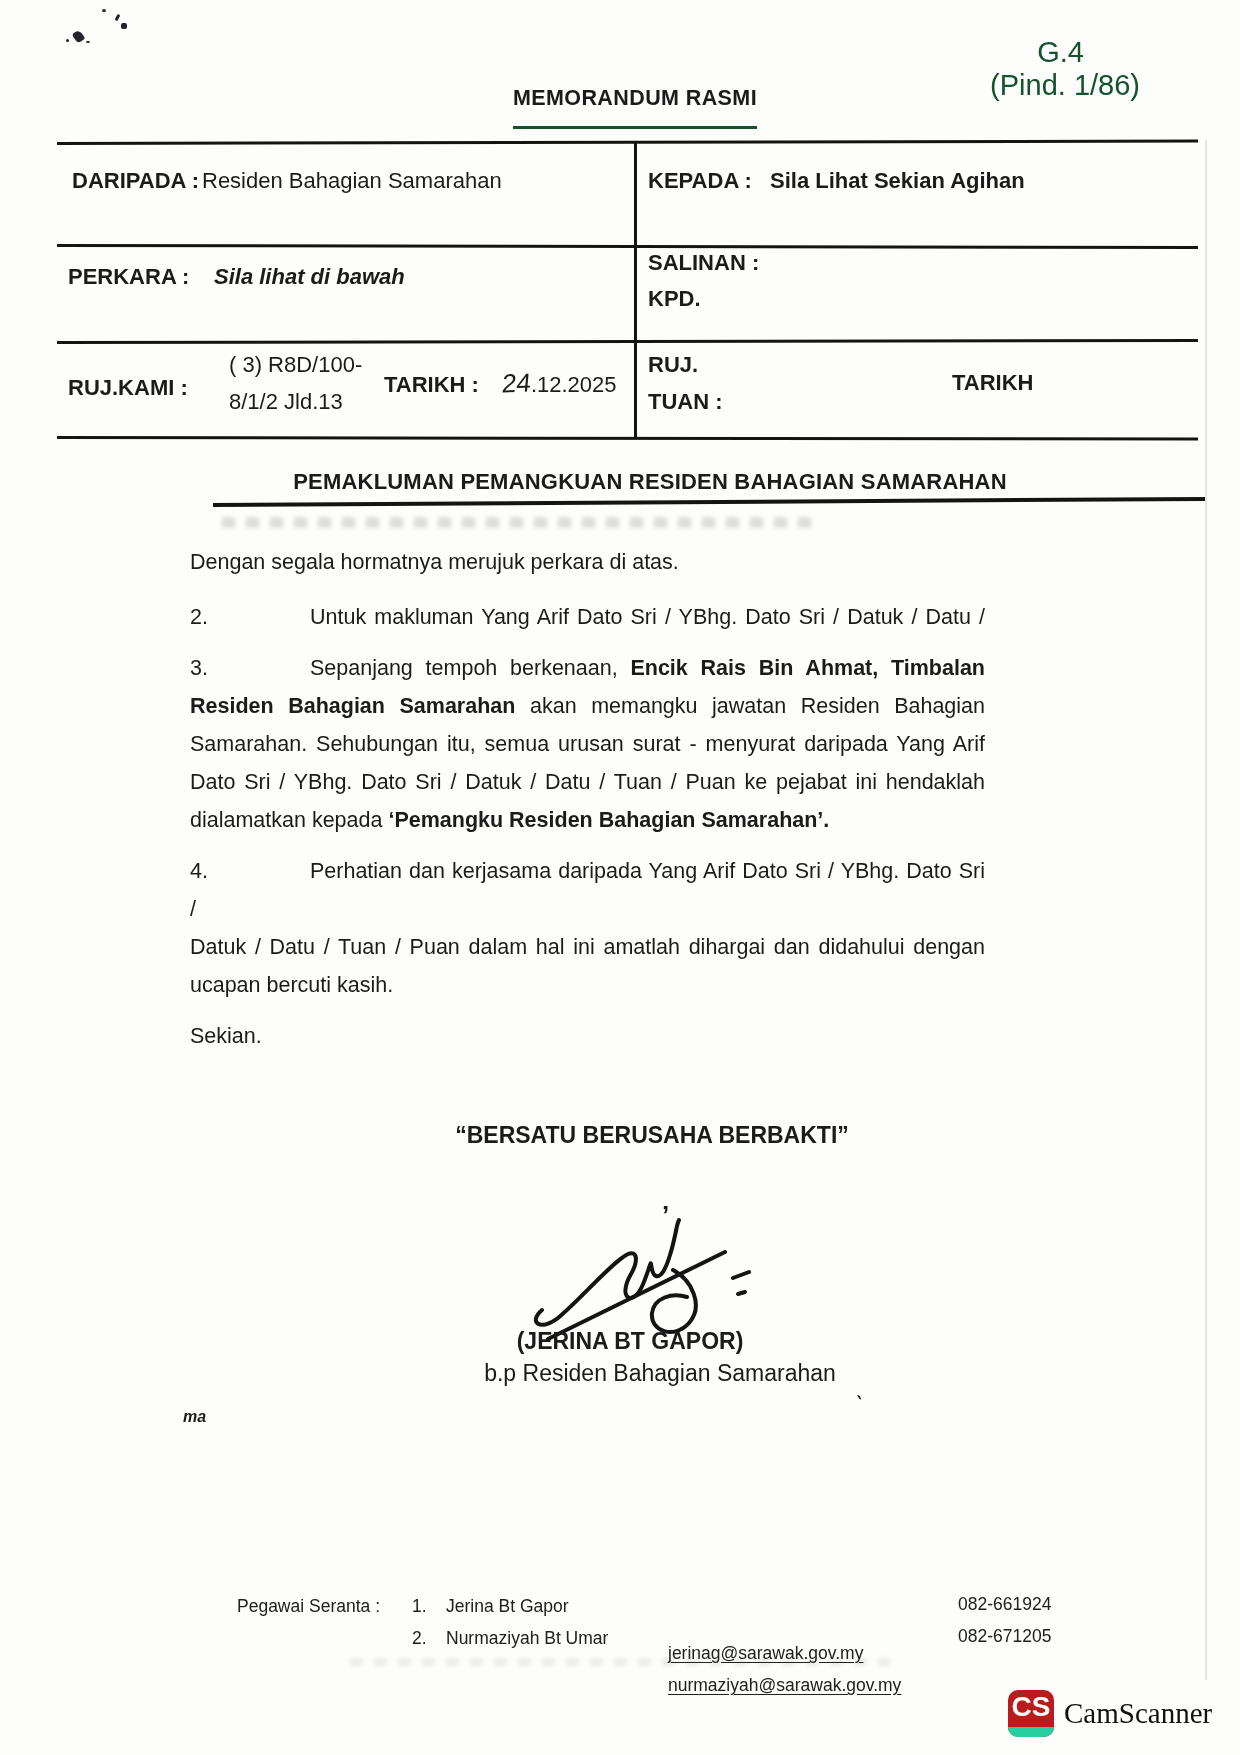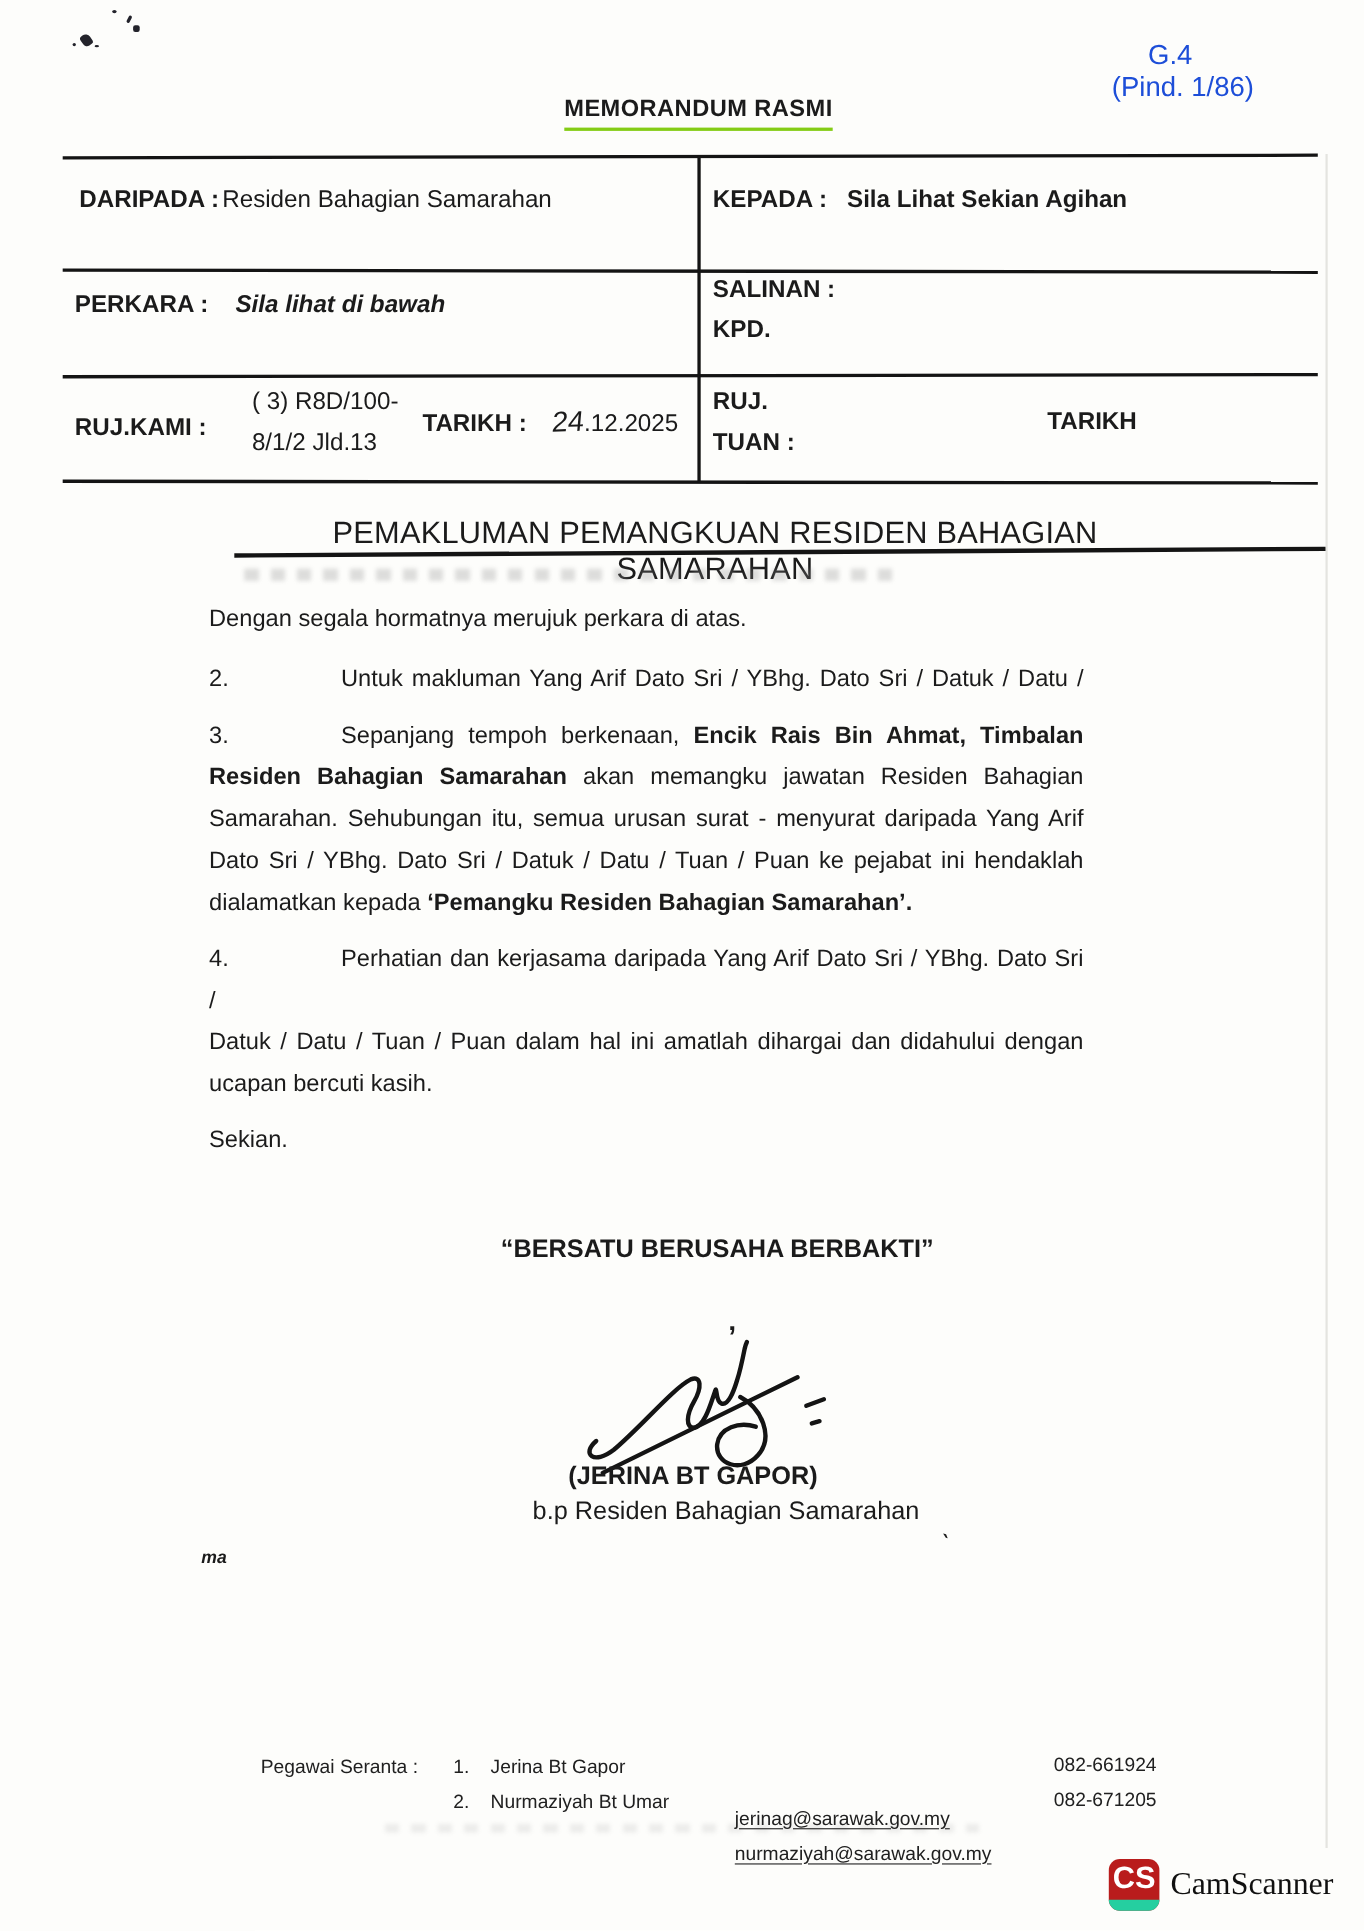--- a/index.html
+++ b/index.html
@@ -7,30 +7,30 @@
     position:relative;width:1240px;height:1755px;background:#fdfdfb;
     font-family:"Liberation Sans",sans-serif;color:#1b1b1b;overflow:hidden;
   }
   .abs{position:absolute;}
   
   .speck{position:absolute;background:#23232b;border-radius:50%;}
   
   .hrule{position:absolute;background:#141414;height:3px;transform-origin:left center;}
   .vrule{position:absolute;background:#141414;width:3px;}
   
-  .form-code{font-size:25px;color:#1d4ed8;}
+  .form-code{font-size:29px;color:#14532d;}
   .doc-title{font-size:21.5px;font-weight:bold;letter-spacing:.4px;}
-  .doc-title span{border-bottom:3px solid #84cc16;padding-bottom:6px;}
+  .doc-title span{border-bottom:3px solid #14532d;padding-bottom:16px;}
   .lbl{font-weight:bold;font-size:22px;white-space:nowrap;}
   .val{font-size:22px;white-space:nowrap;}
   .val-bold{font-weight:bold;}
   .val-italic{font-style:italic;font-weight:bold;}
   .hand{font-size:26px;display:inline-block;transform:skewX(-7deg) rotate(-2deg);font-weight:500;}
   
-  .subject{font-size:28px;font-weight:normal;letter-spacing:.2px;text-align:center;}
+  .subject{font-size:22px;font-weight:bold;letter-spacing:.2px;text-align:center;}
   .smudge{position:absolute;filter:blur(2px);opacity:.28;
     background:repeating-linear-gradient(90deg,#8a8a8a 0 13px,transparent 13px 24px);}
   
   .bodytext{font-size:21.5px;line-height:38px;width:795px;}
   .pline{text-align:justify;text-align-last:justify;white-space:normal;}
   .pline.end{text-align-last:left;}
   .pnum{display:inline-block;width:120px;}
   .b{font-weight:bold;}
   .para{margin:0 0 13px 0;}
   .intro{margin-bottom:17px;}

